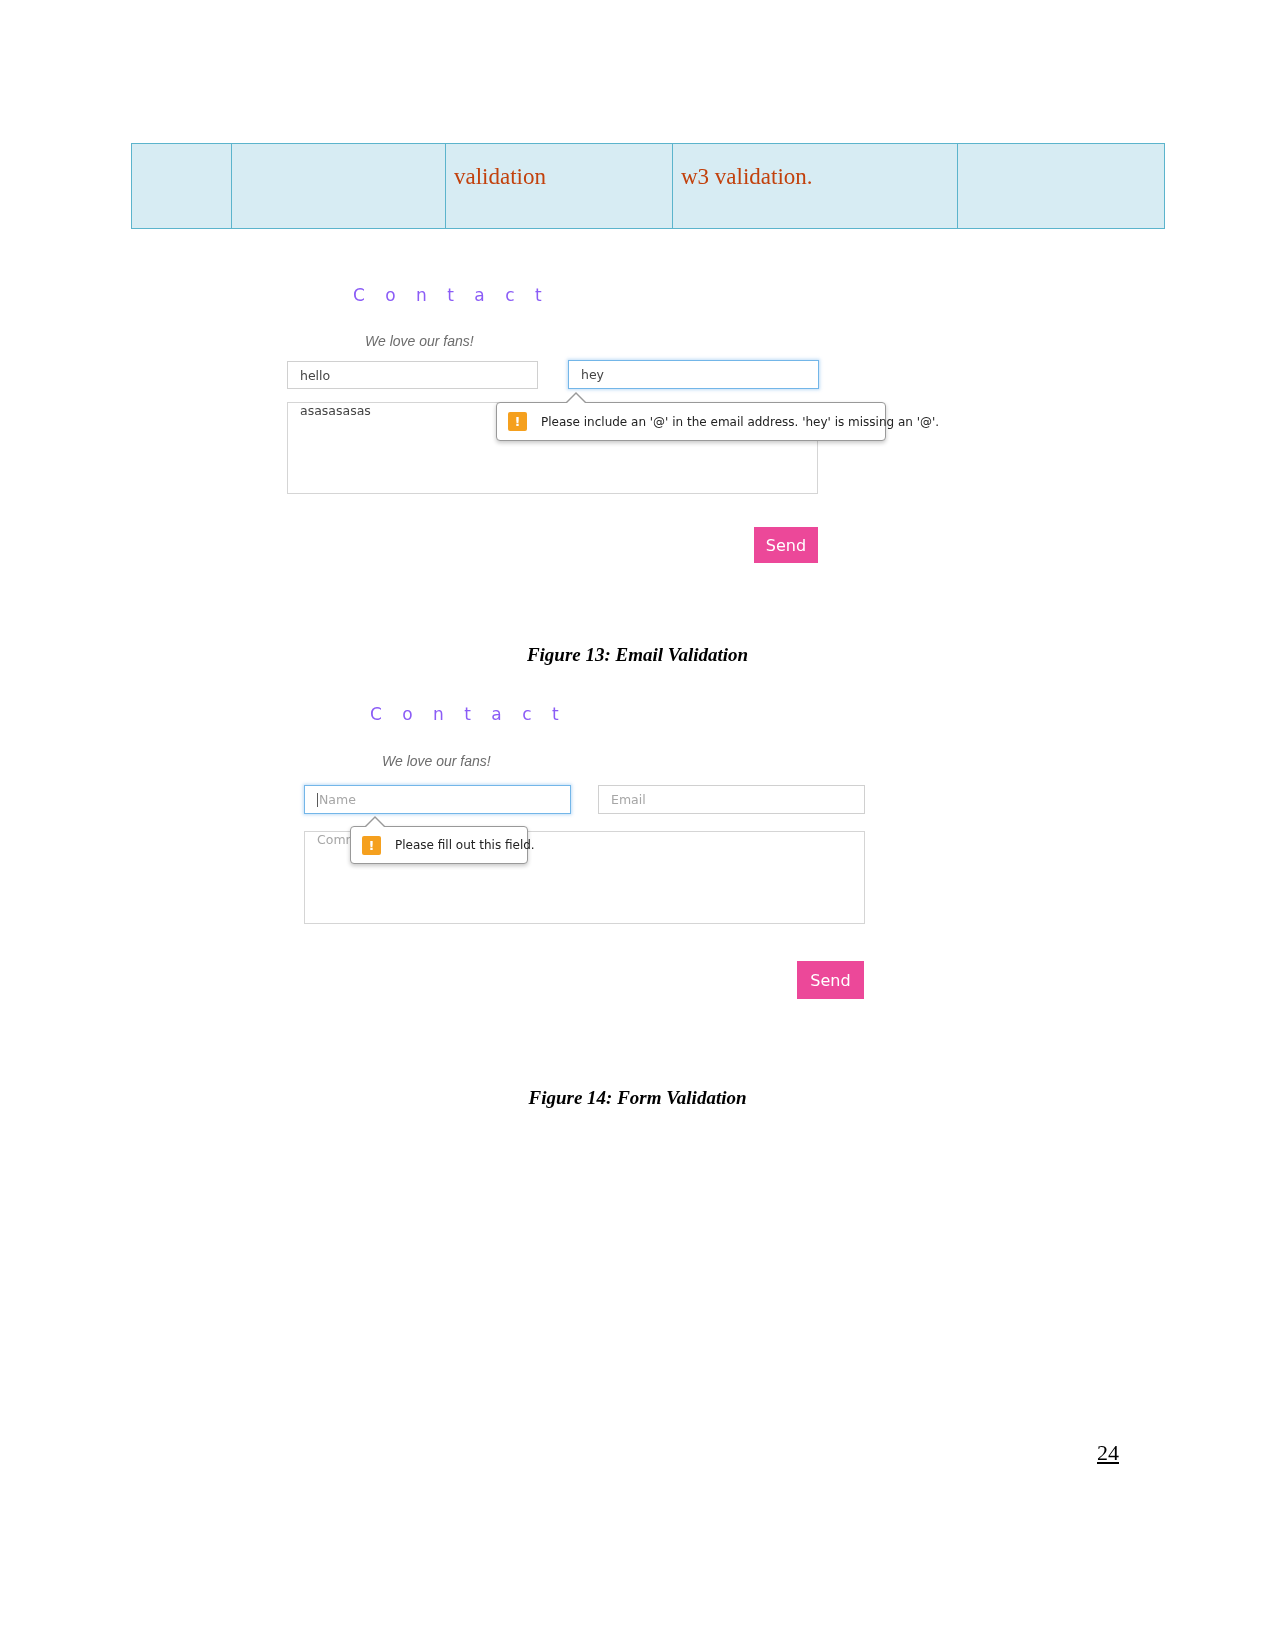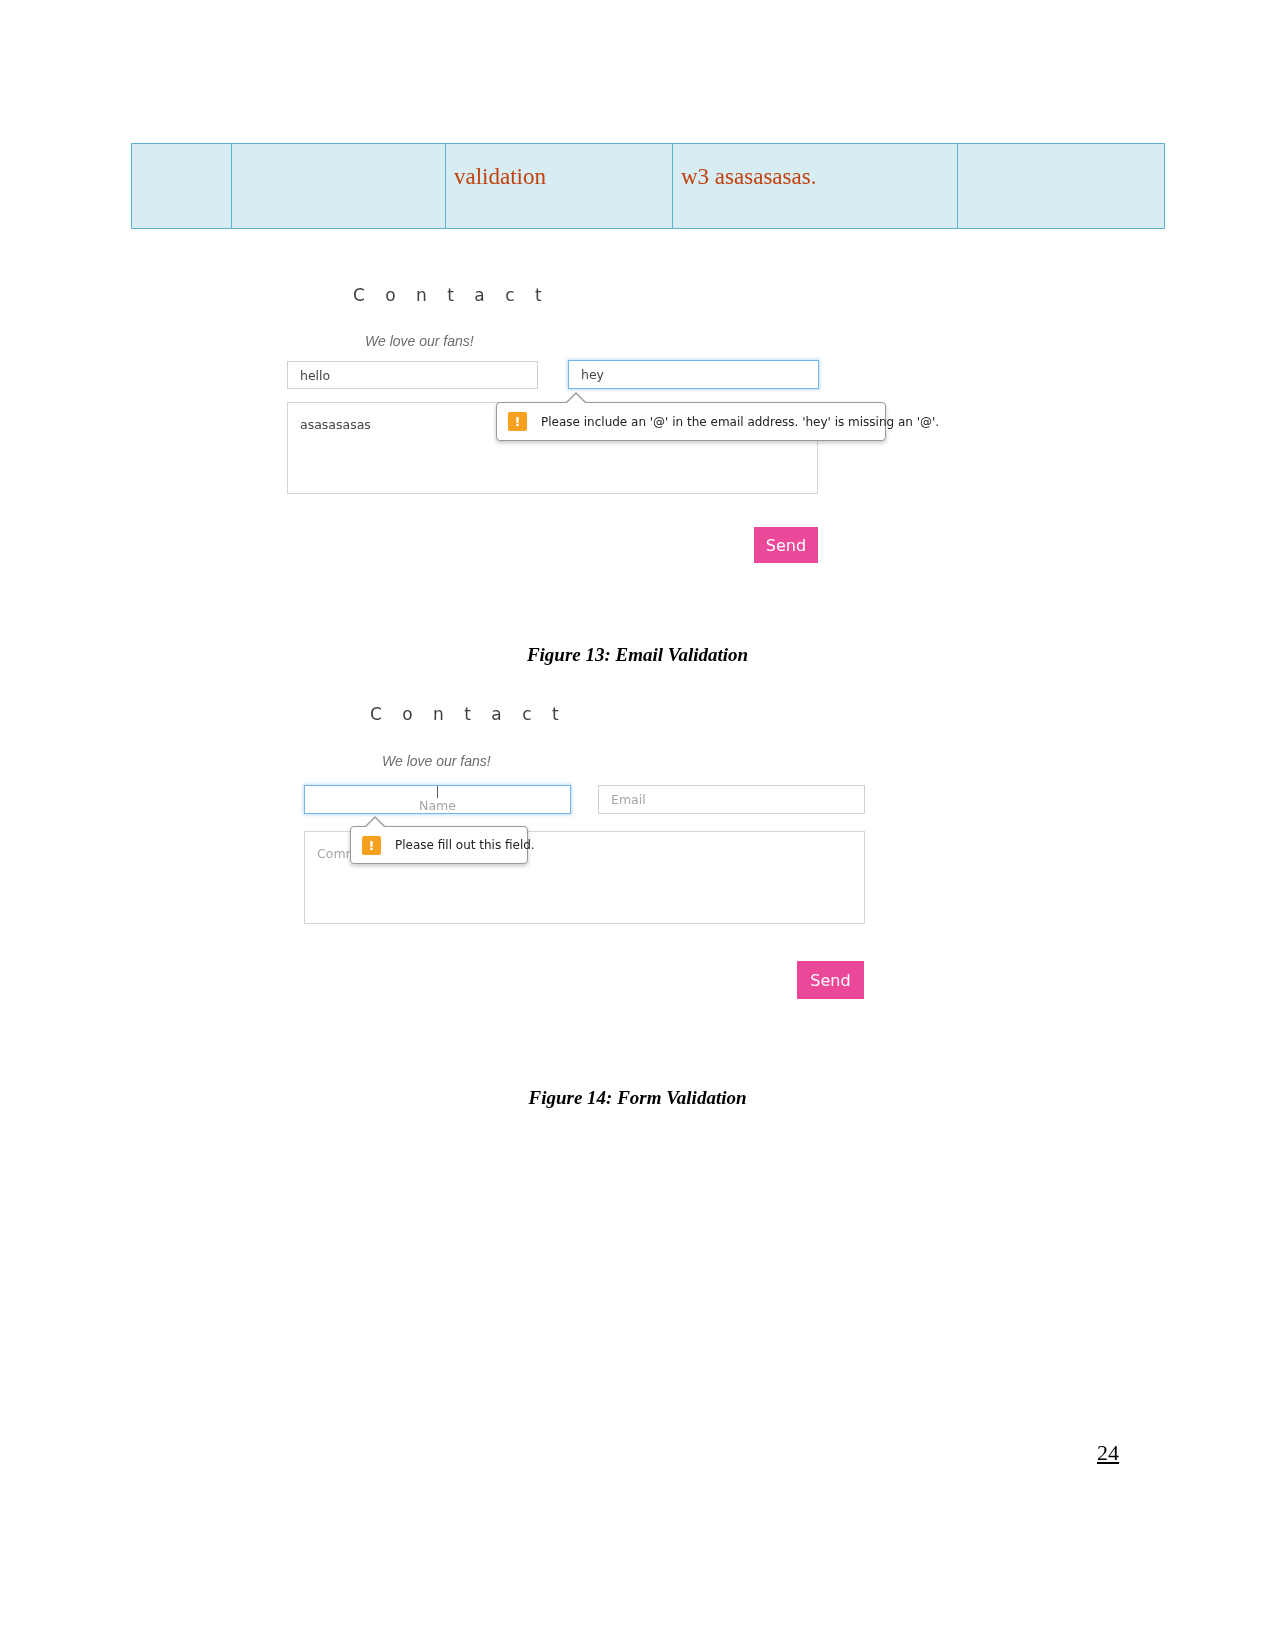--- a/index.html
+++ b/index.html
@@ -45,21 +45,21 @@
   .figure-shot {
     position: absolute;
     background: #ffffff;
   }
 
   .contact-heading {
     font-family: "DejaVu Sans", sans-serif;
     font-size: 17px;
     font-weight: 400;
     letter-spacing: 7.5px;
-    color: #404040;
+    color: #8b5cf6;
   }
 
   .tagline {
     font-family: "Liberation Sans", sans-serif;
     font-style: italic;
     font-size: 14px;
     color: #6d6d6d;
   }
 
   .field {
@@ -90,21 +90,21 @@
   }
 
   .textarea {
     position: absolute;
     box-sizing: border-box;
     background: #ffffff;
     border: 1px solid #d5d5d5;
     font-family: "DejaVu Sans", sans-serif;
     font-size: 12.5px;
     color: #444444;
-    padding: 14px 12px;
+    padding: 0 12px;
   }
   .textarea .ph { color: #a6a6a6; }
 
   .send-btn {
     position: absolute;
     box-sizing: border-box;
     background: #ec4899;
     color: #ffffff;
     font-family: "DejaVu Sans", sans-serif;
     font-size: 16px;
@@ -183,21 +183,21 @@
 </style>
 </head>
 <body>
 
 <table class="doc-table">
   <tbody>
       <tr>
     <td class="col-a"></td>
     <td class="col-b"></td>
     <td class="col-c">validation</td>
-    <td class="col-d">w3 asasasasas.</td>
+    <td class="col-d">w3 validation.</td>
     <td class="col-e"></td>
   </tr>
 </tbody>
   </table>
 
 <div class="figure-shot" style="left:287px; top:275px; width:600px; height:300px;">
 
   <div class="contact-heading" style="position:absolute; left:66px; top:10px;">C o n t a c t</div>
 
   <div class="tagline" style="position:absolute; left:78px; top:58px;">We love our fans!</div>
@@ -227,21 +227,21 @@
 </div>
 
 <div class="fig-caption" style="top:628px;">Figure 13: Email Validation</div>
 
 <div class="figure-shot" style="left:304px; top:694px; width:600px; height:310px;">
 
   <div class="contact-heading" style="position:absolute; left:66px; top:10px;">C o n t a c t</div>
 
   <div class="tagline" style="position:absolute; left:78px; top:59px;">We love our fans!</div>
 
-  <div class="field focused" style="left:0px; top:91px; width:267px; height:29px;flex-direction:column;">
+  <div class="field focused" style="left:0px; top:91px; width:267px; height:29px;">
     <span class="caret"></span>
     <span class="ph">Name</span>
   </div>
 
   <div class="field" style="left:294px; top:91px; width:267px; height:29px;">
     <span class="ph">Email</span>
   </div>
 
   <div class="textarea" style="left:0px; top:137px; width:561px; height:93px;">
     <span class="ph">Comment</span>

